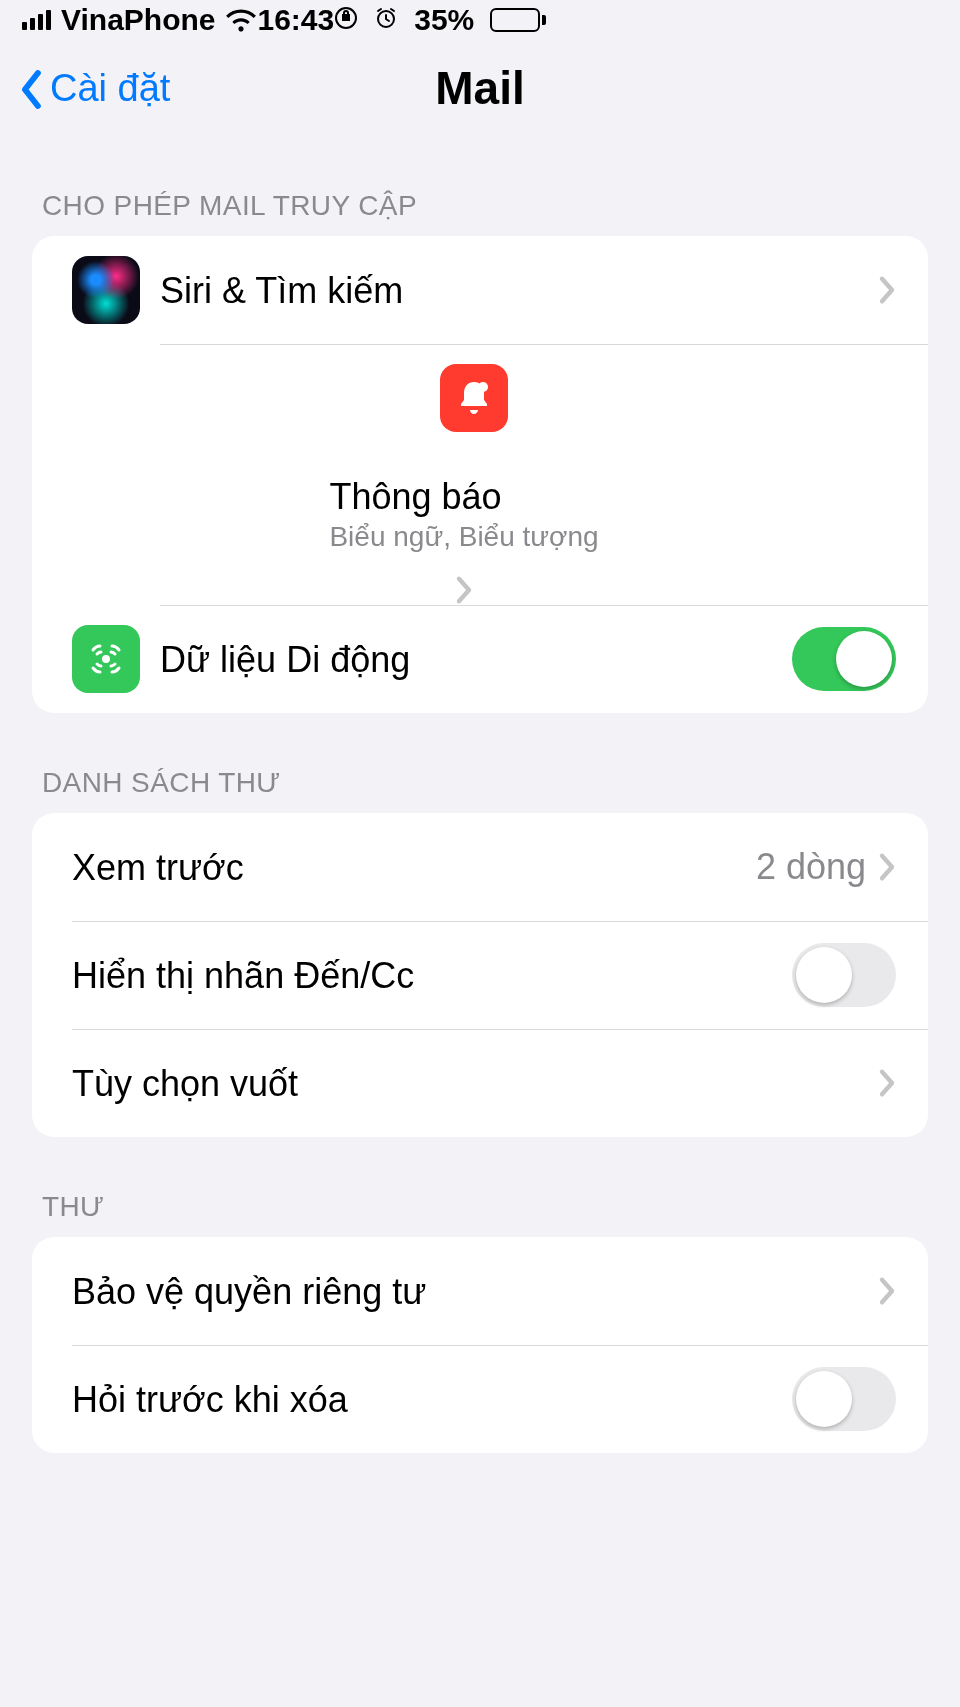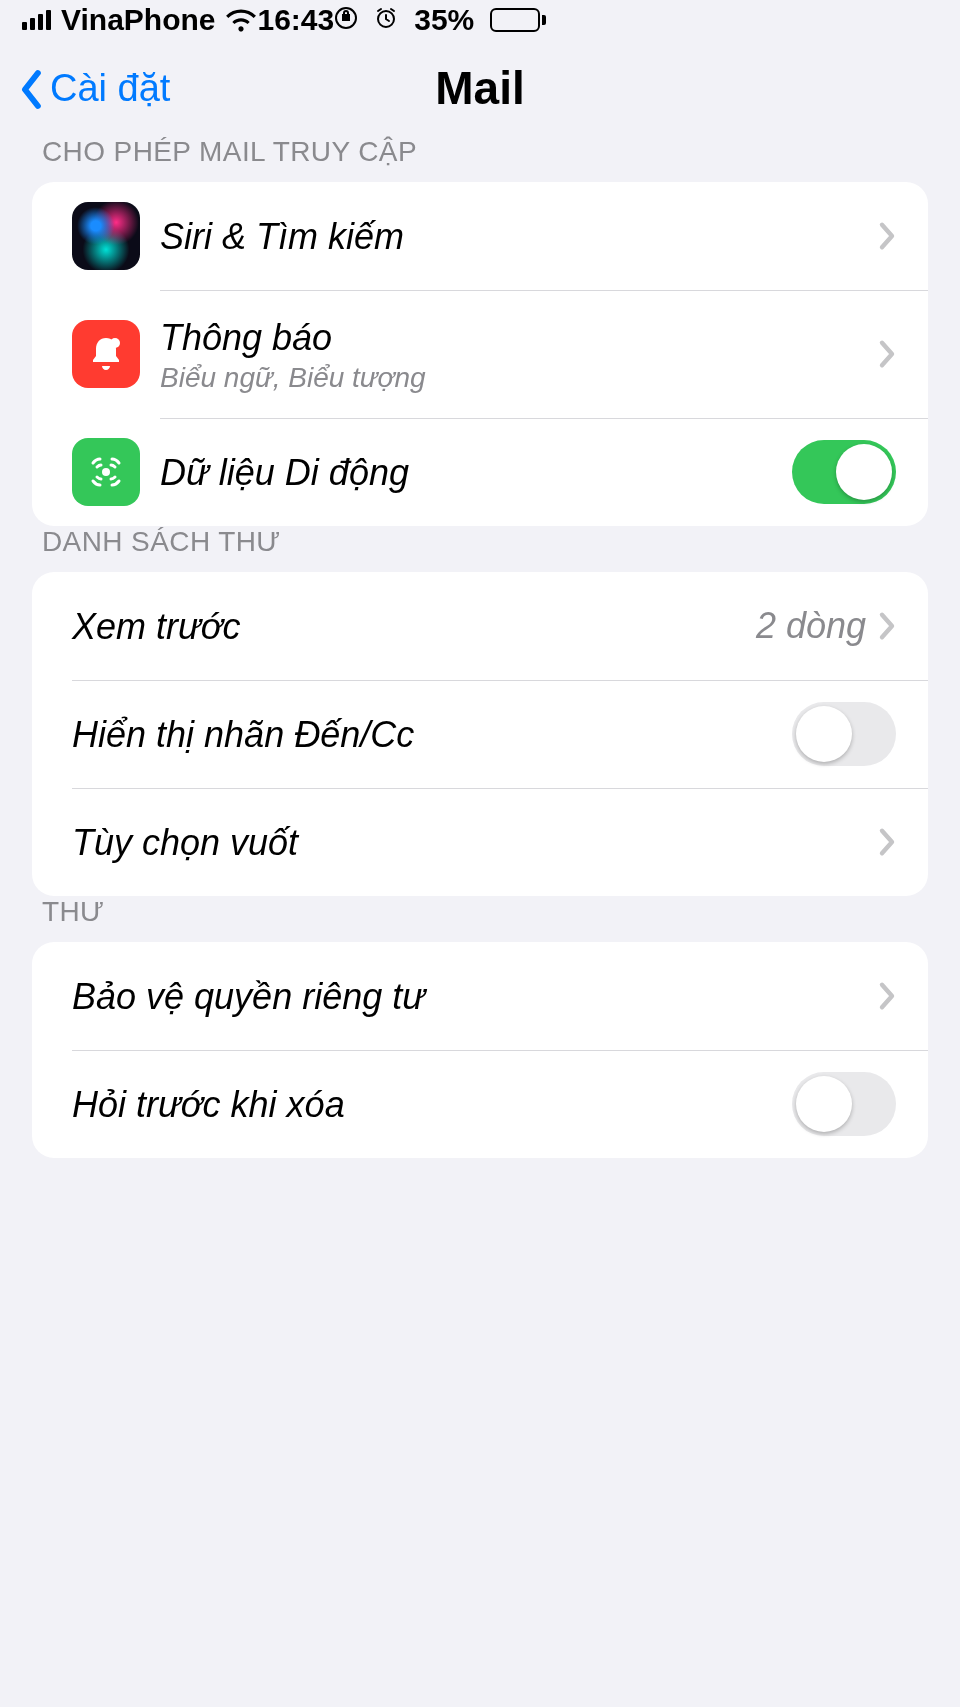--- a/index.html
+++ b/index.html
@@ -53,37 +53,36 @@
   .nav-back {
     position:absolute; left:18px; top:50%; transform:translateY(-50%);
     display:flex; align-items:flex-end; gap:4px;
     color:#007aff; font-size:38px;
   }
   .nav-back svg { display:block; }
   .nav-title { font-size:46px; font-weight:600; }
 
   
   .content { padding: 0 0 40px 0; }
-  .section { }
+  .section { margin-top: 54px; }
   .section-header {
     font-size:28px; color:#8a8a8e; letter-spacing:0.4px;
     padding: 0 42px 14px 42px;
     text-transform: uppercase;
   }
   .group {
     background:#fff; border-radius:22px;
     margin: 0 32px;
     overflow:hidden;
   }
   .row {
     display:flex; align-items:center;
     min-height: 108px;
     padding: 0 32px 0 0;
     position:relative;
-    font-style:italic;
   }
   .row + .row::before {
     content:"";
     position:absolute; top:0; left:40px; right:0;
     height:1px; background:#d8d8dc;
   }
   .row.with-icon + .row::before { left:128px; }
 
   .row-icon {
     width:68px; height:68px; border-radius:16px;
@@ -194,21 +193,21 @@
         <div class="row-icon icon-siri"></div>
         <div class="row-body">
           <div class="row-label">Siri &amp; Tìm kiếm</div>
         </div>
         <span class="chevron">
           <svg width="18" height="30" viewBox="0 0 14 24">
               <polyline points="3,3 11,12 3,21" fill="none" stroke="#c5c5c7" stroke-width="3.5" stroke-linecap="round" stroke-linejoin="round"></polyline>
             </svg>
         </span>
       </div>
-      <div class="row with-icon" style="min-height:128px;">
+      <div class="row with-icon" style="min-height:128px;flex-direction:column;">
         <div class="row-icon icon-notif">
           <svg width="42" height="42" viewBox="0 0 42 42">
               <path fill="#fff" d="M21 5c-6 0-10 4.5-10 11v7l-3 4v2h26v-2l-3-4v-7c0-6.5-4-11-10-11zm0 32c2.2 0 4-1.8 4-4h-8c0 2.2 1.8 4 4 4z"></path>
               <circle cx="30" cy="10" r="5" fill="#fff"></circle>
             </svg>
         </div>
         <div class="row-body">
           <div class="row-label">Thông báo</div>
           <div class="row-sub">Biểu ngữ, Biểu tượng</div>
         </div>

